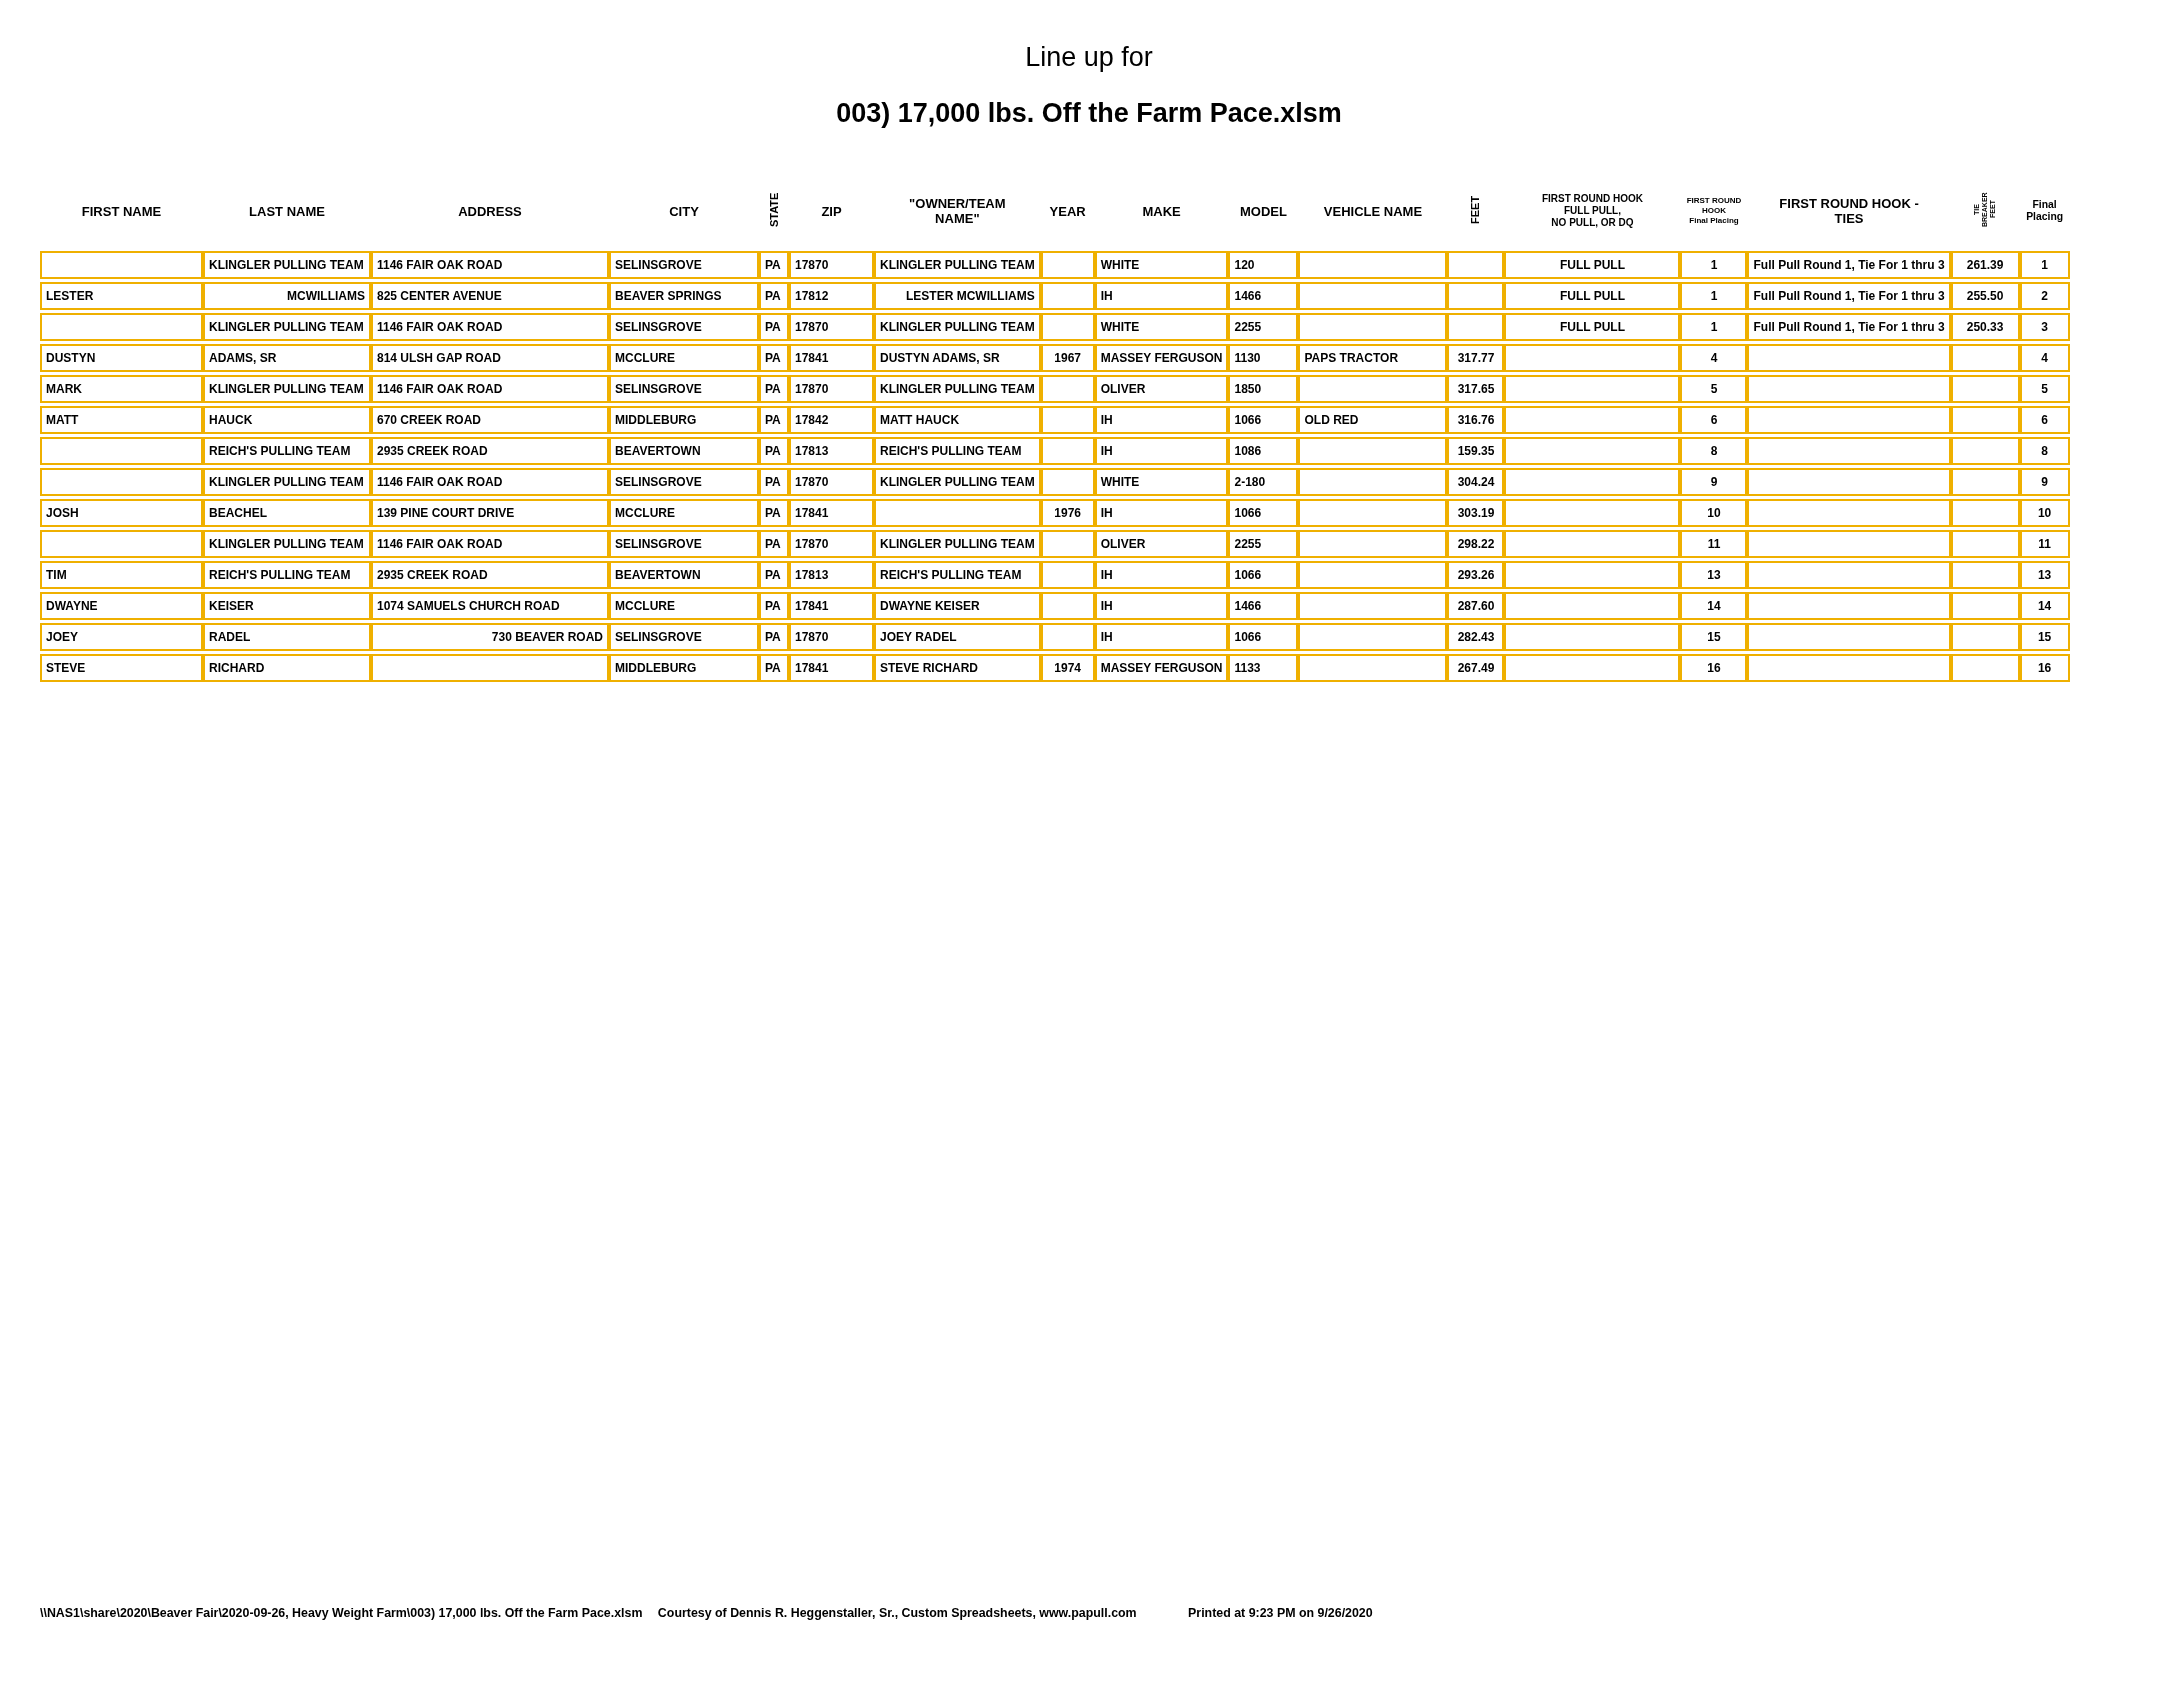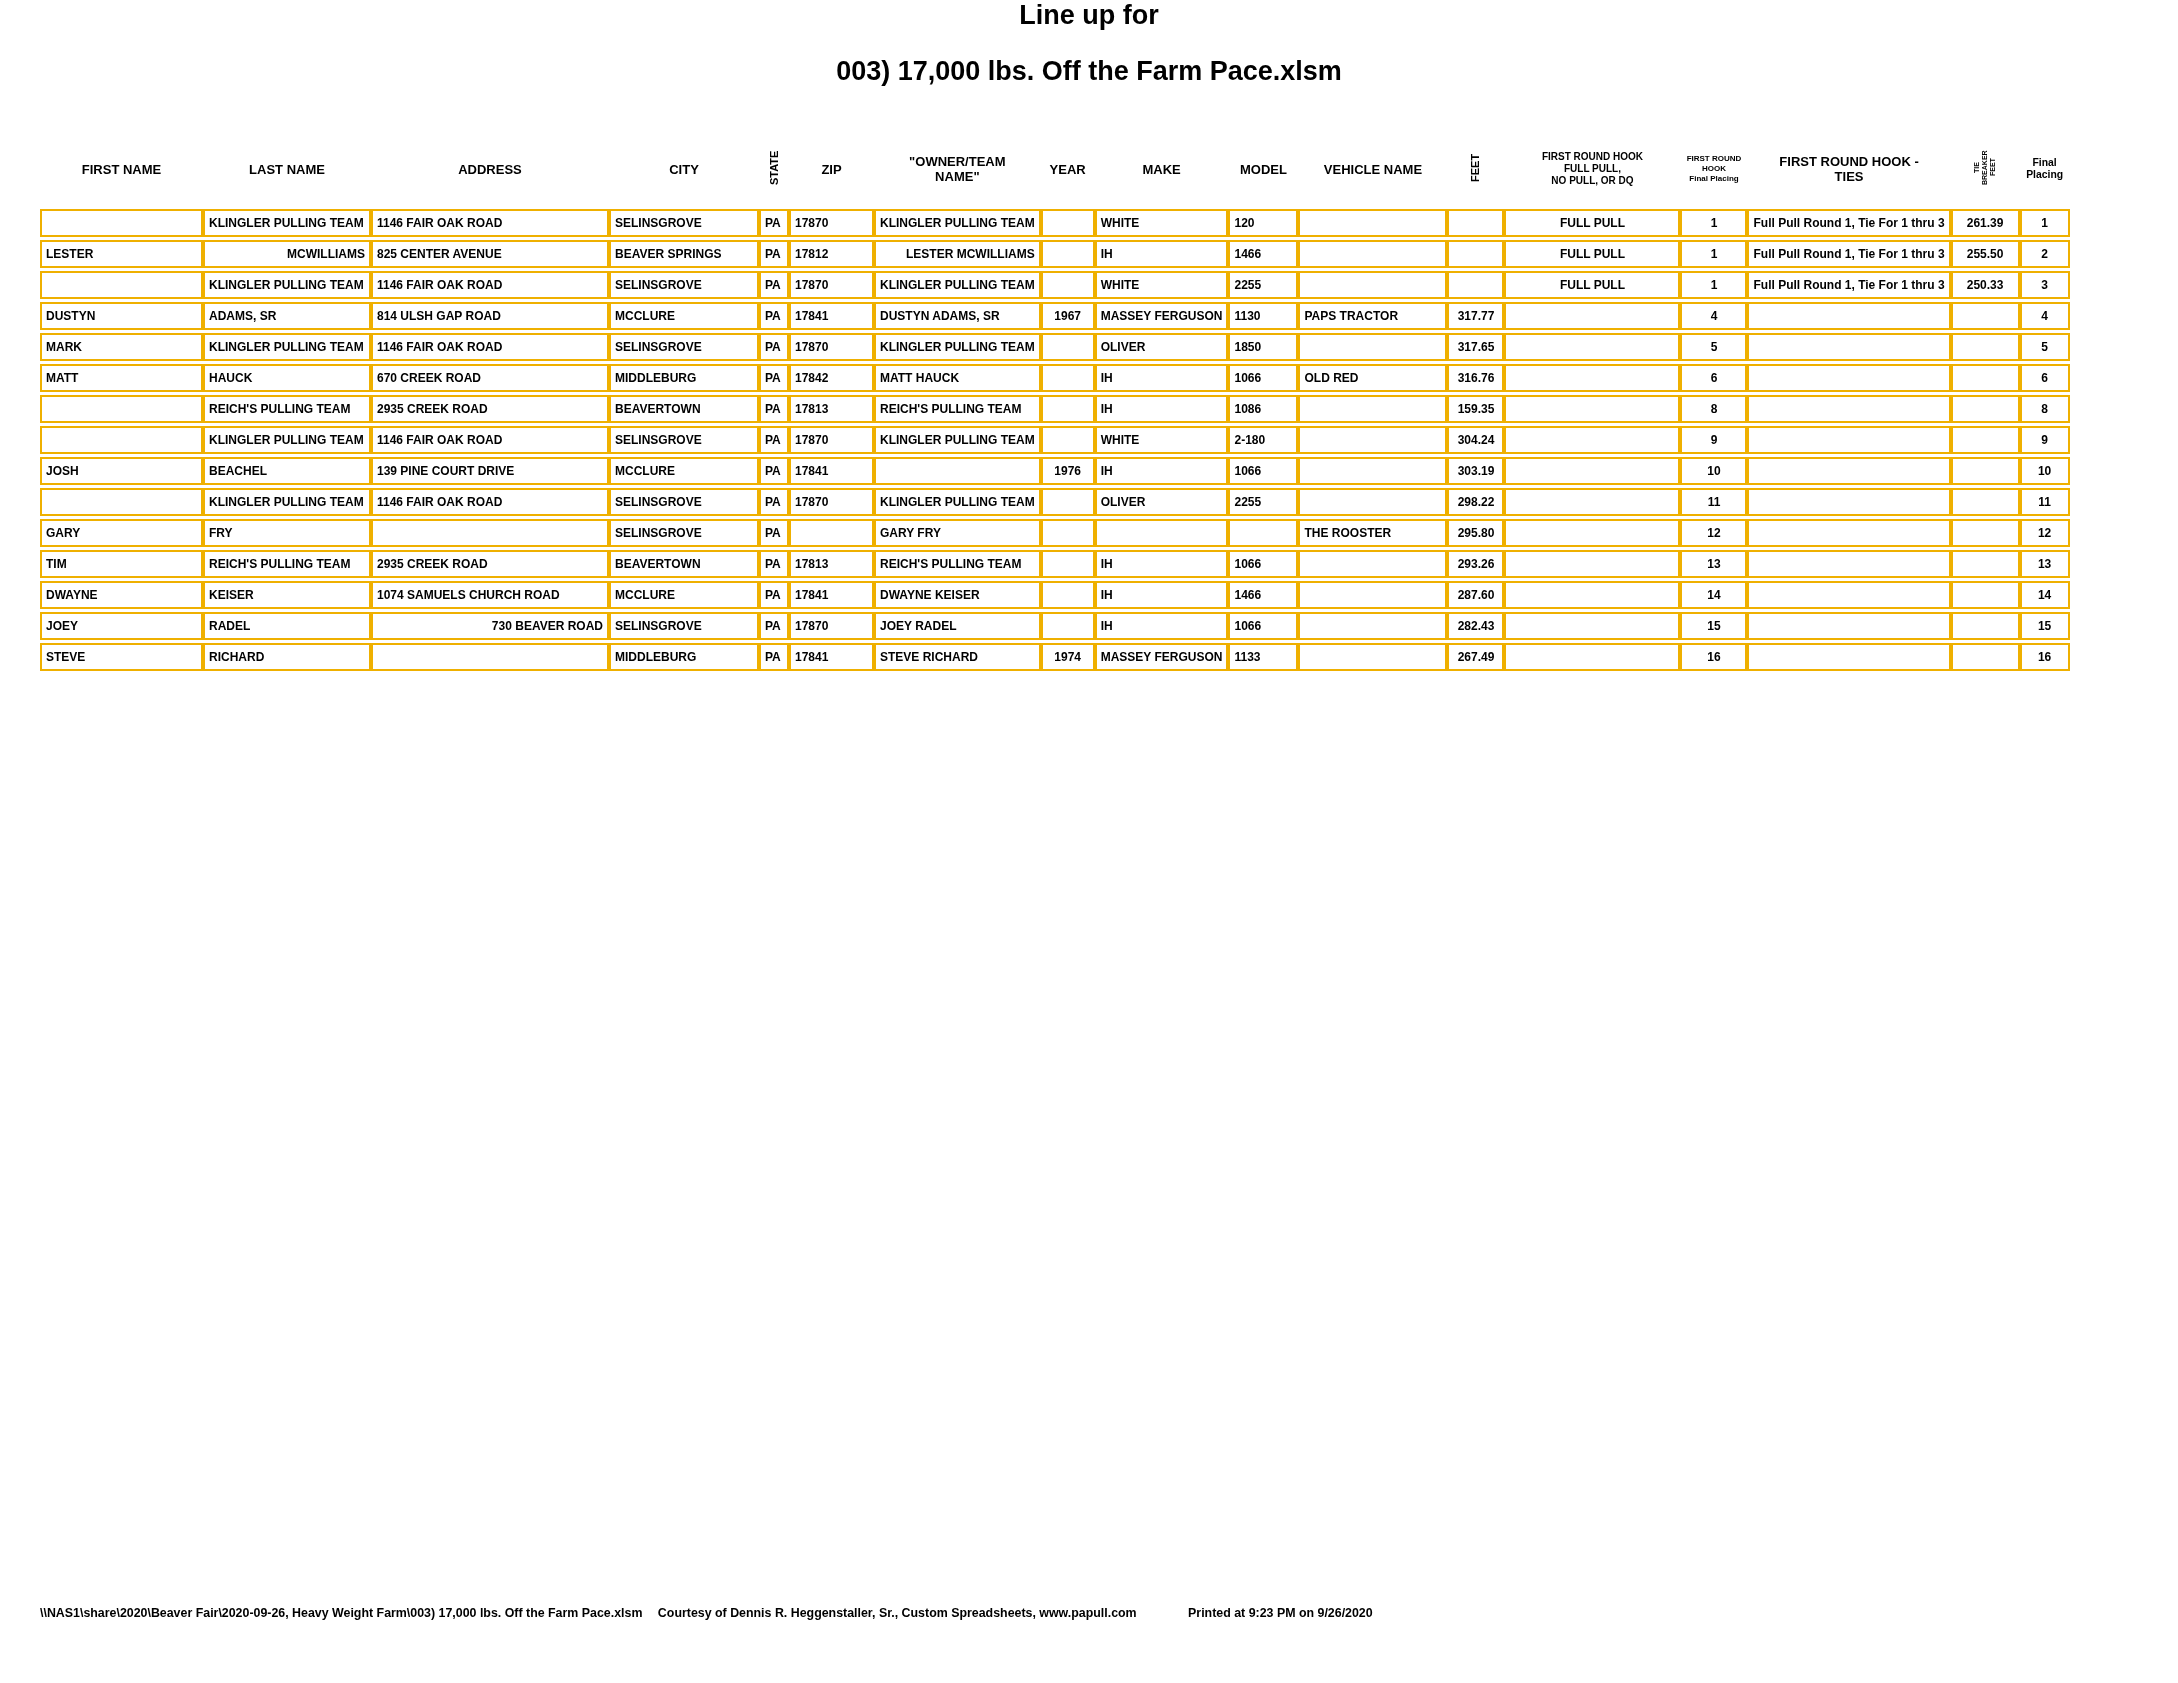--- a/index.html
+++ b/index.html
@@ -1,21 +1,21 @@
 <!DOCTYPE html>
 <html style="--grid: #efb000;"><head>
 <meta charset="utf-8">
 <style>
   html,body{margin:0;padding:0;}
   body{
     width:2178px;height:1683px;background:#ffffff;position:relative;
     font-family:"Liberation Sans", sans-serif;color:#000;overflow:hidden;
   }
   .title-block{width:100%;text-align:center;}
-  .title-line1{font-size:27px;font-weight:bold;line-height:30px;}
+  .title-line1{margin-top:42px;font-size:27px;font-weight:normal;line-height:30px;}
   .title-line2{margin-top:26px;font-size:27px;font-weight:bold;line-height:30px;}
 
   table.lineup{
     margin-left:40px;margin-top:46px;
     border-collapse:separate;border-spacing:0 3px;
     table-layout:fixed;
   }
   thead th{
     vertical-align:middle;padding:0 1px 3px 1px;height:71px;
     font-weight:bold;box-sizing:border-box;
@@ -301,39 +301,20 @@
         <td style="text-align: left;">2255</td>
         <td style="text-align: left;"></td>
         <td style="text-align: center;">298.22</td>
         <td style="text-align: center;"></td>
         <td style="text-align: center;">11</td>
         <td style="text-align: left;"></td>
         <td style="text-align: center;"></td>
         <td style="text-align: center;">11</td>
       </tr>
       <tr>
-        <td style="text-align: left;">GARY</td>
-        <td style="text-align: left;">FRY</td>
-        <td style="text-align: left;"></td>
-        <td style="text-align: left;">SELINSGROVE</td>
-        <td style="text-align: left;">PA</td>
-        <td style="text-align: left;"></td>
-        <td style="text-align: left;">GARY FRY</td>
-        <td style="text-align: center;"></td>
-        <td style="text-align: left;"></td>
-        <td style="text-align: left;"></td>
-        <td style="text-align: left;">THE ROOSTER</td>
-        <td style="text-align: center;">295.80</td>
-        <td style="text-align: center;"></td>
-        <td style="text-align: center;">12</td>
-        <td style="text-align: left;"></td>
-        <td style="text-align: center;"></td>
-        <td style="text-align: center;">12</td>
-      </tr>
-      <tr>
         <td style="text-align: left;">TIM</td>
         <td style="text-align: left;">REICH'S PULLING TEAM</td>
         <td style="text-align: left;">2935 CREEK ROAD</td>
         <td style="text-align: left;">BEAVERTOWN</td>
         <td style="text-align: left;">PA</td>
         <td style="text-align: left;">17813</td>
         <td style="text-align: left;">REICH'S PULLING TEAM</td>
         <td style="text-align: center;"></td>
         <td style="text-align: left;">IH</td>
         <td style="text-align: left;">1066</td>

